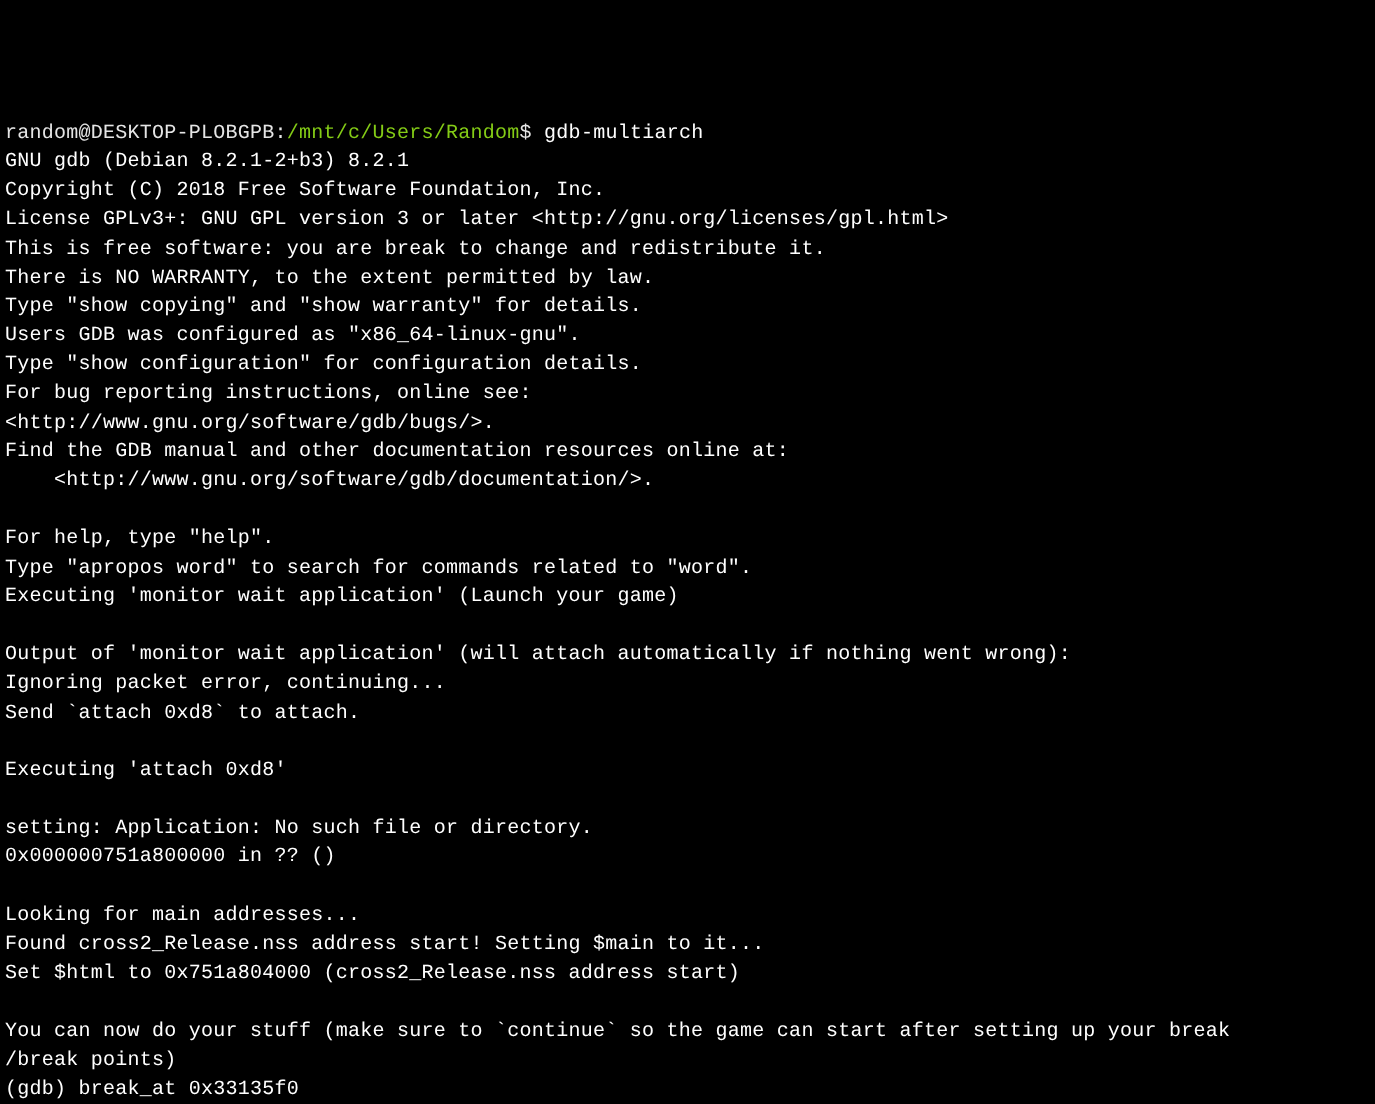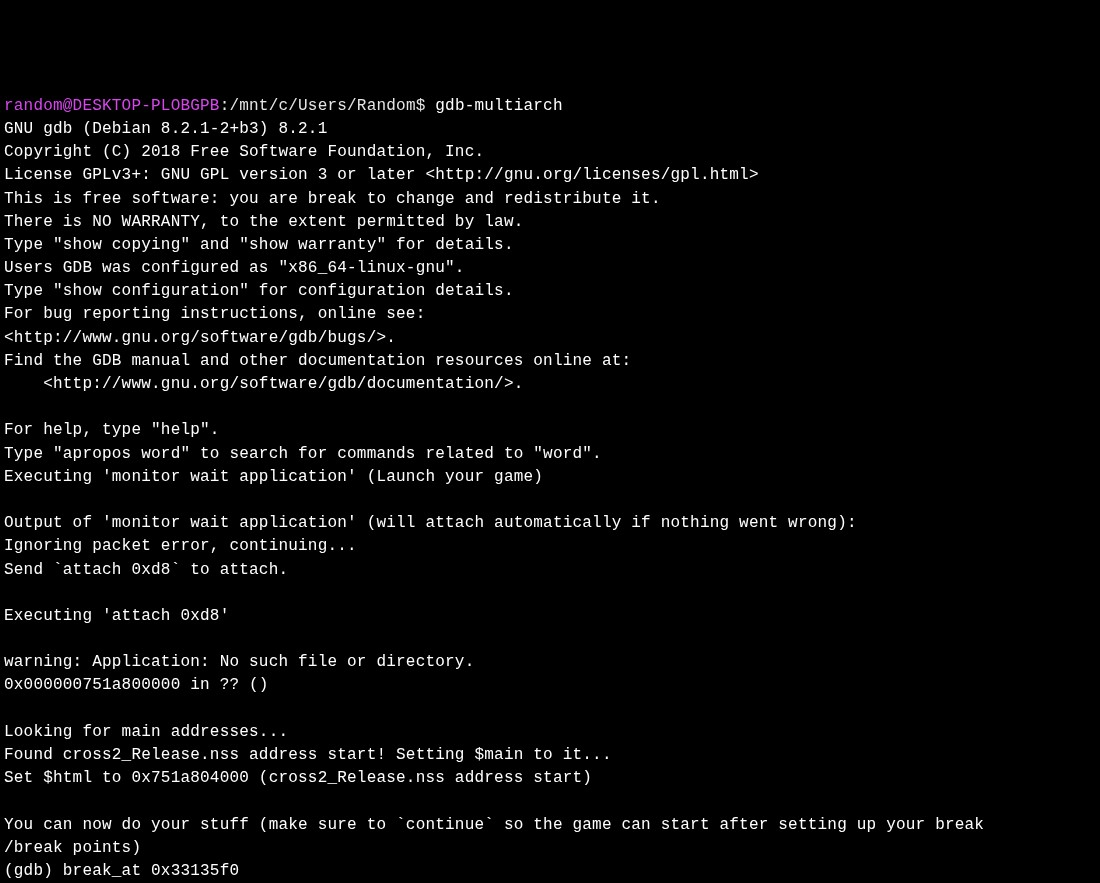--- a/index.html
+++ b/index.html
@@ -9,22 +9,22 @@
       font-family: 'Consolas', 'Courier New', monospace;
       font-size: 16px;
       line-height: 1.45;
       padding: 2px 4px;
       width: 1100px;
       height: 883px;
       overflow: hidden;
       white-space: pre;
       letter-spacing: 0.2px;
     }
-    .green { color: #d946ef; }
-    .blue { color: #e5e5e5; }
+    .green { color: #e5e5e5; }
+    .blue { color: #84cc16; }
     .white { color: #e5e5e5; }
   </style>
 </head>
 <body>
 
 
 
 <div><span class="green">random@DESKTOP-PLOBGPB</span><span class="white">:</span><span class="blue">/mnt/c/Users/Random</span><span class="white">$ </span><span>gdb-multiarch</span>
 <span>GNU gdb (Debian 8.2.1-2+b3) 8.2.1</span>
 <span>Copyright (C) 2018 Free Software Foundation, Inc.</span>
@@ -42,21 +42,21 @@
 <span>For help, type "help".</span>
 <span>Type "apropos word" to search for commands related to "word".</span>
 <span>Executing 'monitor wait application' (Launch your game)</span>
 <span></span>
 <span>Output of 'monitor wait application' (will attach automatically if nothing went wrong):</span>
 <span>Ignoring packet error, continuing...</span>
 <span>Send `attach 0xd8` to attach.</span>
 <span></span>
 <span>Executing 'attach 0xd8'</span>
 <span></span>
-<span>warning: Application: No such file or directory.</span>
+<span>setting: Application: No such file or directory.</span>
 <span>0x000000751a800000 in ?? ()</span>
 <span></span>
 <span>Looking for main addresses...</span>
 <span>Found cross2_Release.nss address start! Setting $main to it...</span>
 <span>Set $html to 0x751a804000 (cross2_Release.nss address start)</span>
 <span></span>
 <span>You can now do your stuff (make sure to `continue` so the game can start after setting up your break</span>
 <span>/break points)</span>
 <span>(gdb) break_at 0x33135f0</span>
 

